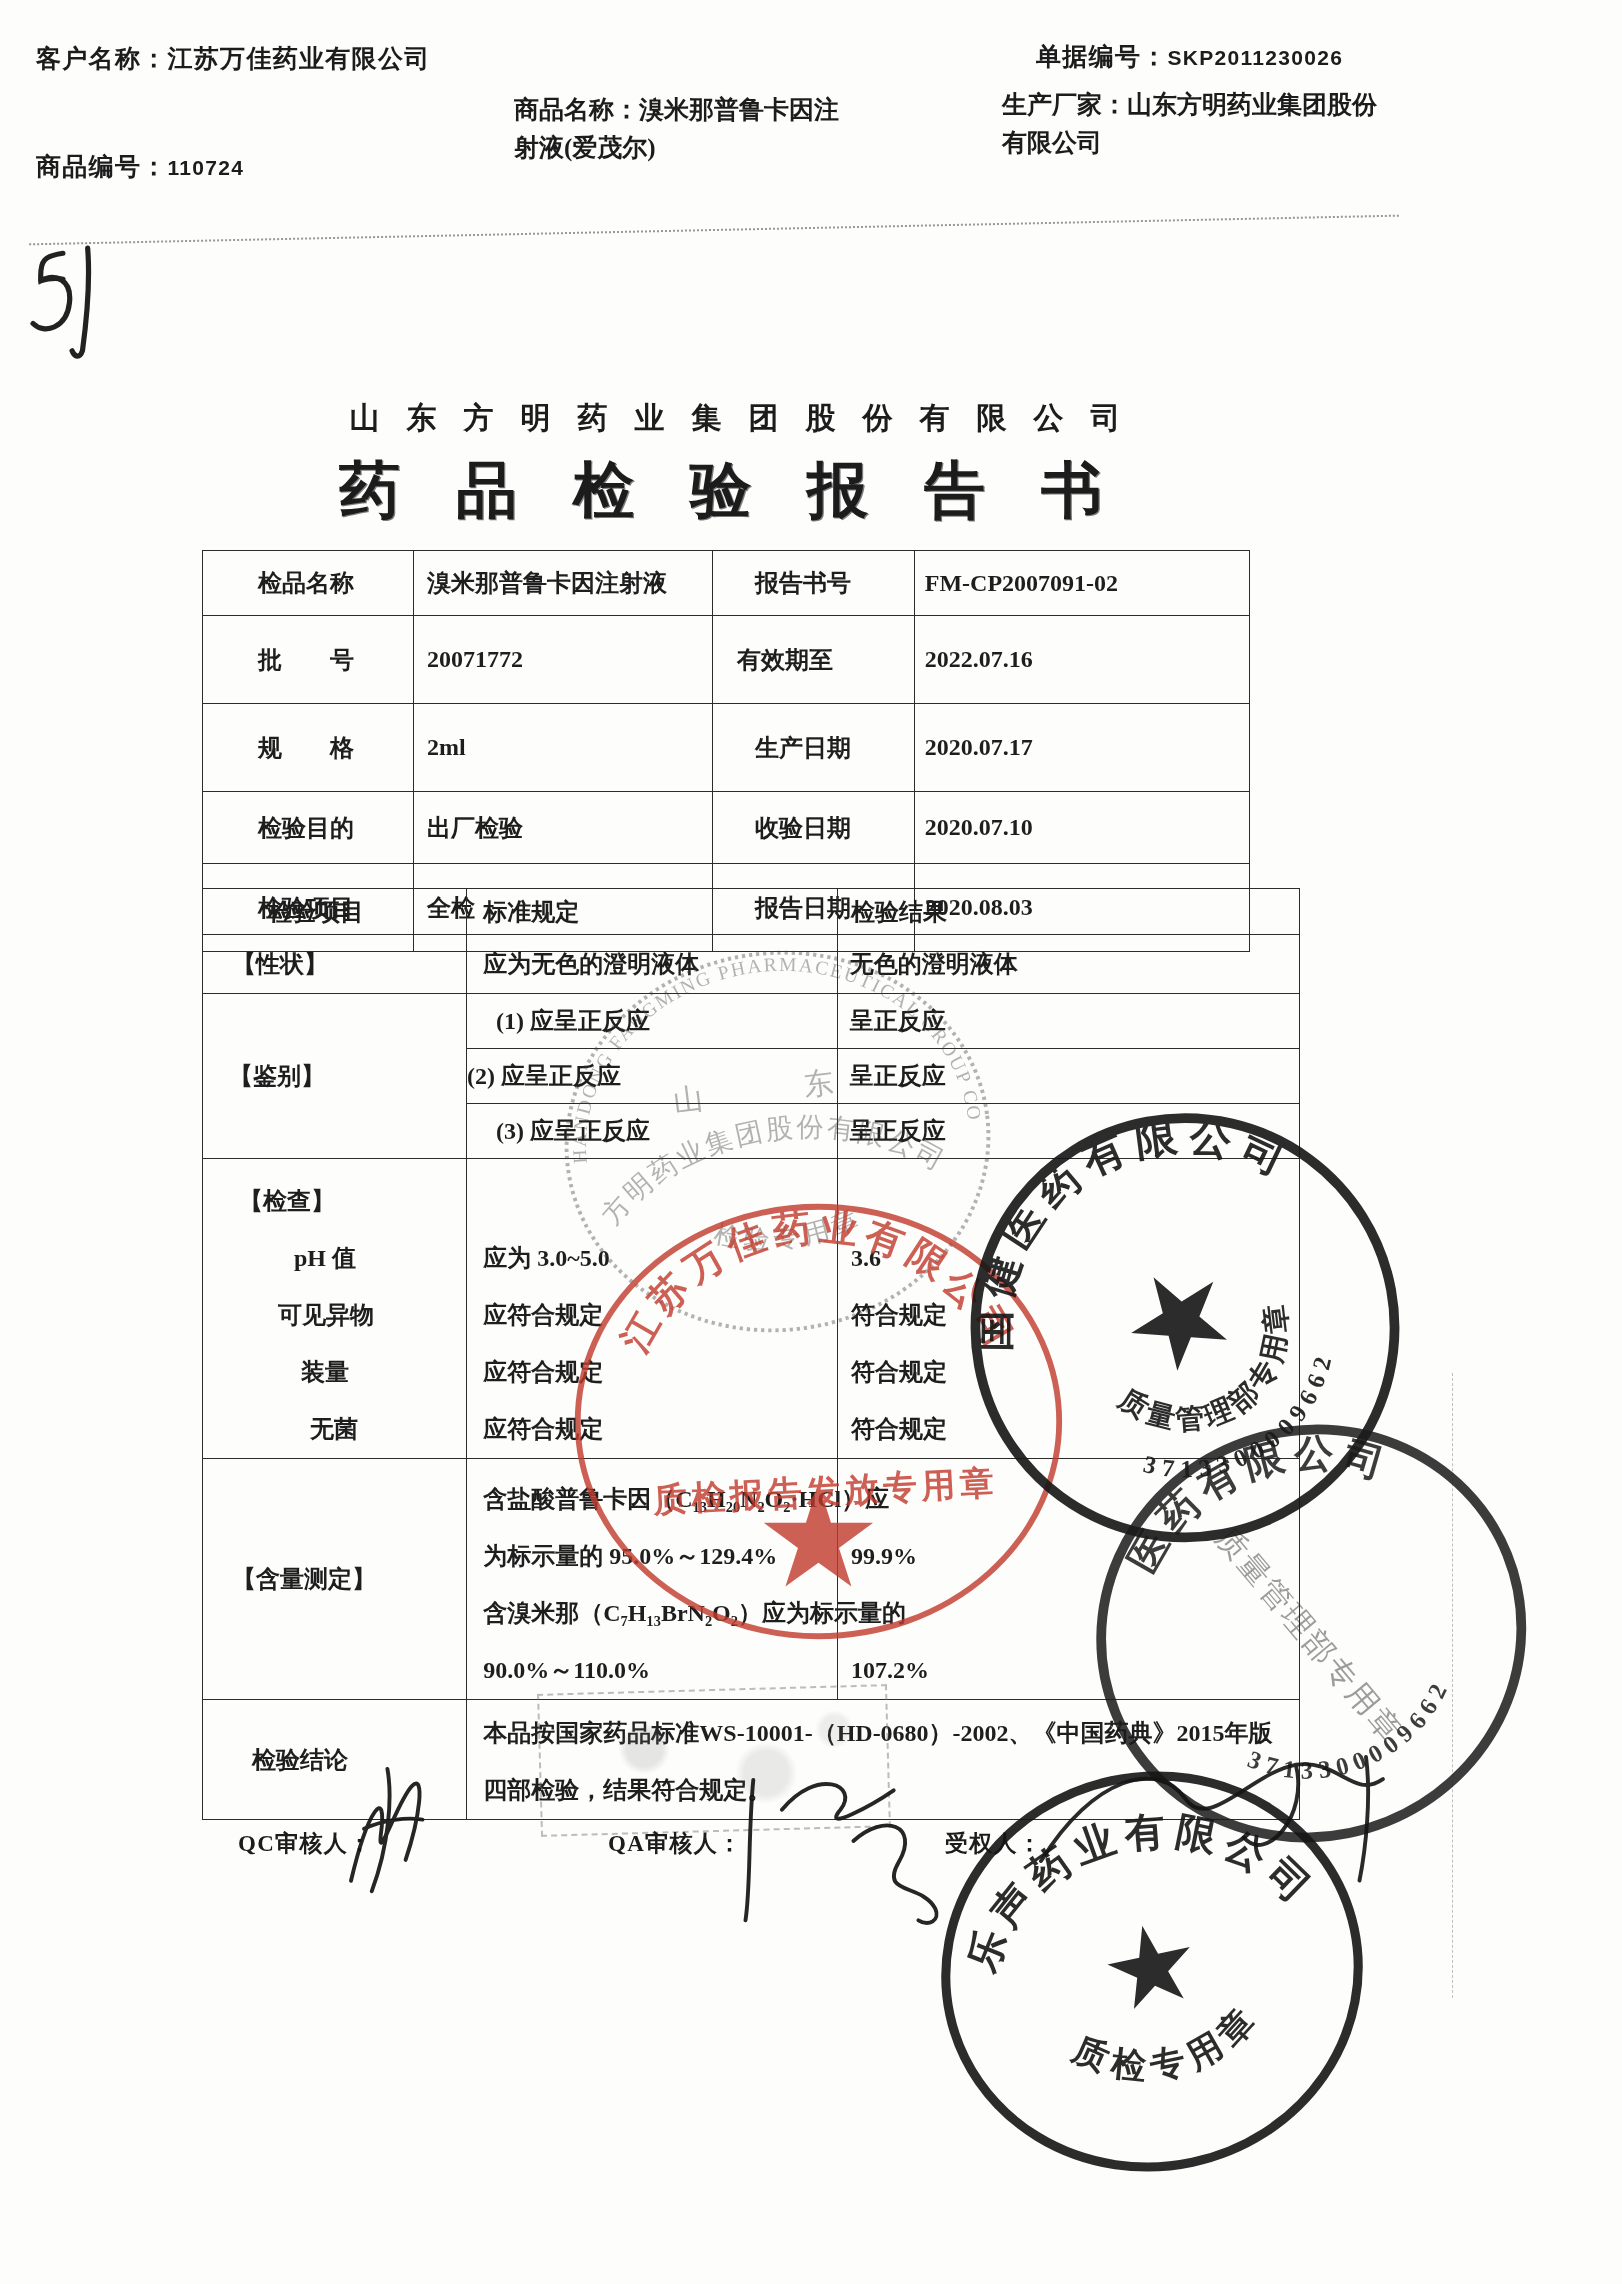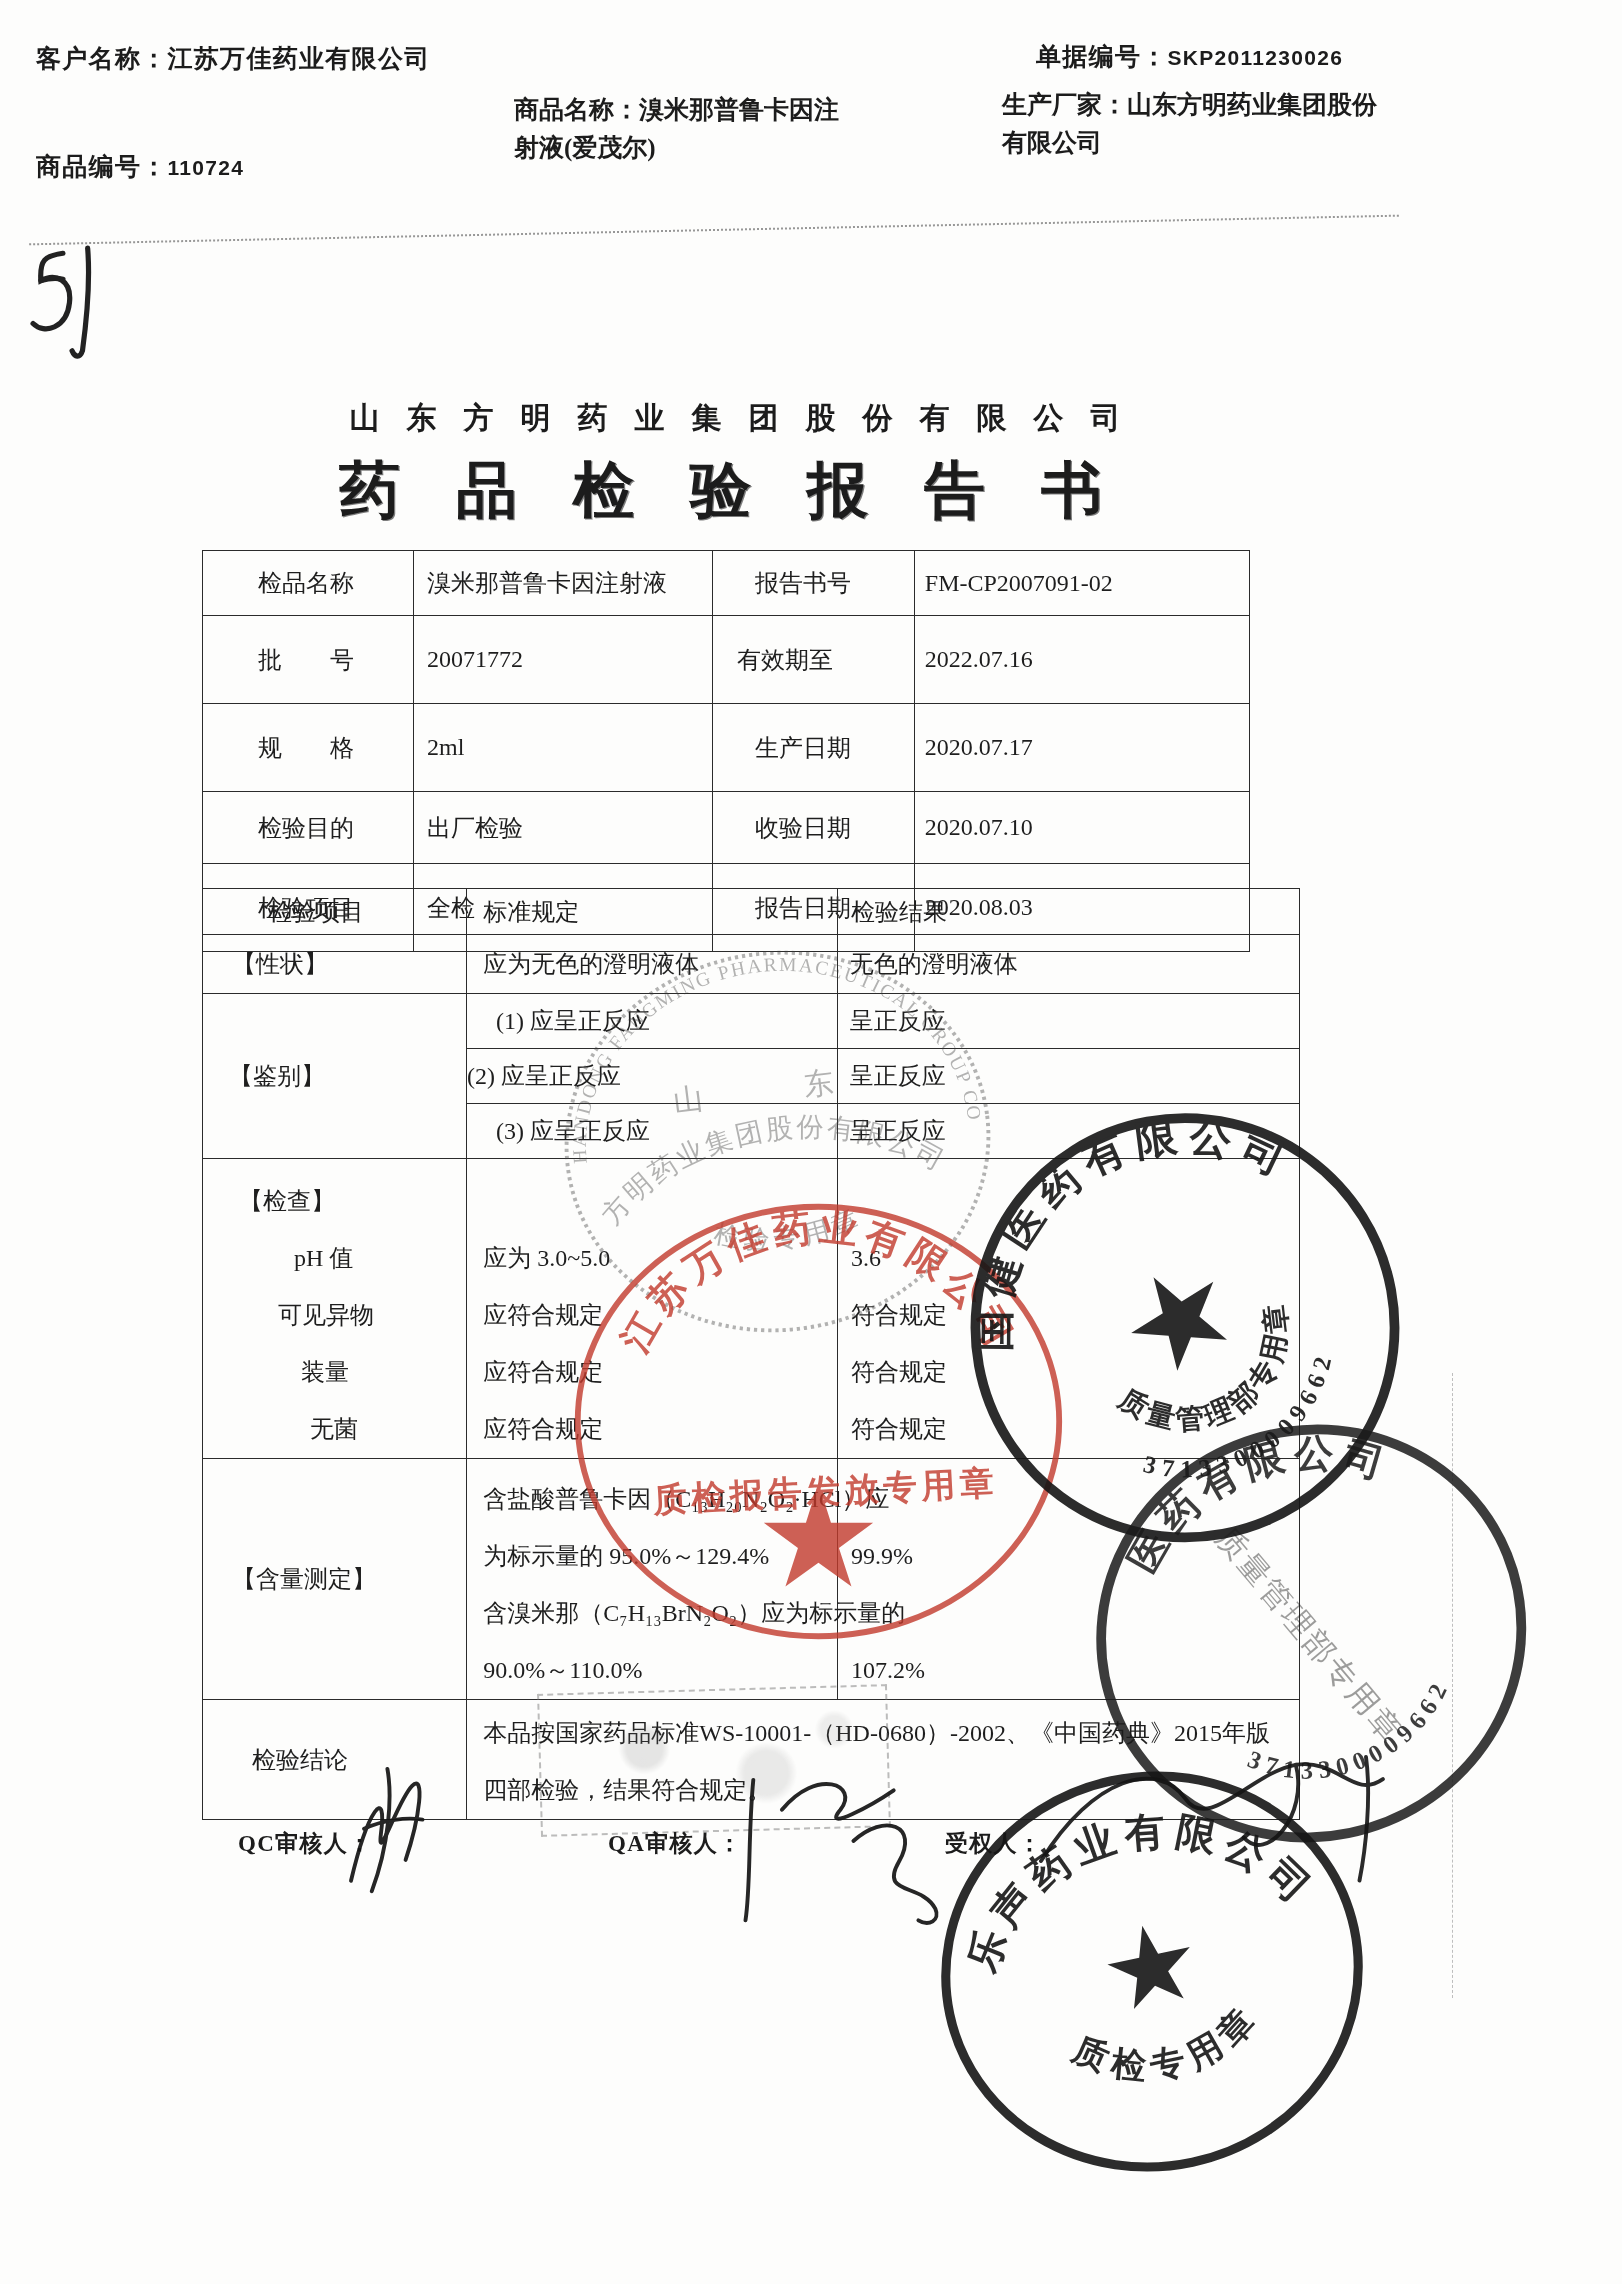--- a/index.html
+++ b/index.html
@@ -6,21 +6,21 @@
   #page{position:relative;width:1623px;height:2284px;background:#fdfdfc;overflow:hidden;
         font-family:"Liberation Serif","DejaVu Serif",serif;color:#1c1c1c;}
   .abs{position:absolute;}
   .hdr{font-size:25px;font-weight:600;letter-spacing:1.3px;line-height:1.5;}
   .hdr b{font-family:"Liberation Sans","DejaVu Sans",sans-serif;font-weight:700;font-size:21px;}
   
   .title-co{left:202px;top:398px;width:1093px;text-align:center;font-size:30px;font-weight:700;letter-spacing:27px;}
   .title-main{left:202px;top:450px;width:1093px;text-align:center;font-size:61px;font-weight:900;letter-spacing:56px;text-shadow:1.3px 0.7px 0 rgba(20,20,20,.55);}
   
   table{border-collapse:collapse;table-layout:fixed;}
-  td,th{border:1.3px solid #2b2b2b;font-size:24px;font-weight:400;vertical-align:middle;padding:0;color:#1e1e1e;}
+  td,th{border:1.3px solid #2b2b2b;font-size:24px;font-weight:700;vertical-align:middle;padding:0;color:#1e1e1e;}
   #info-table{left:202px;top:550px;width:1048px;}
   #result-table{left:202px;top:888px;width:1096px;}
   .ln{line-height:57px;white-space:nowrap;}
   
   svg text{font-family:"Liberation Serif","DejaVu Serif",serif;}
   .stamp{pointer-events:none;}
   #faint-rect{left:539px;top:1689px;width:346px;height:139px;border:2px dashed rgba(110,110,110,.45);
      transform:rotate(-1.6deg);background:
      radial-gradient(circle at 30% 40%, rgba(120,120,120,.18) 0 18px, transparent 26px),
      radial-gradient(circle at 65% 60%, rgba(120,120,120,.15) 0 22px, transparent 31px),

